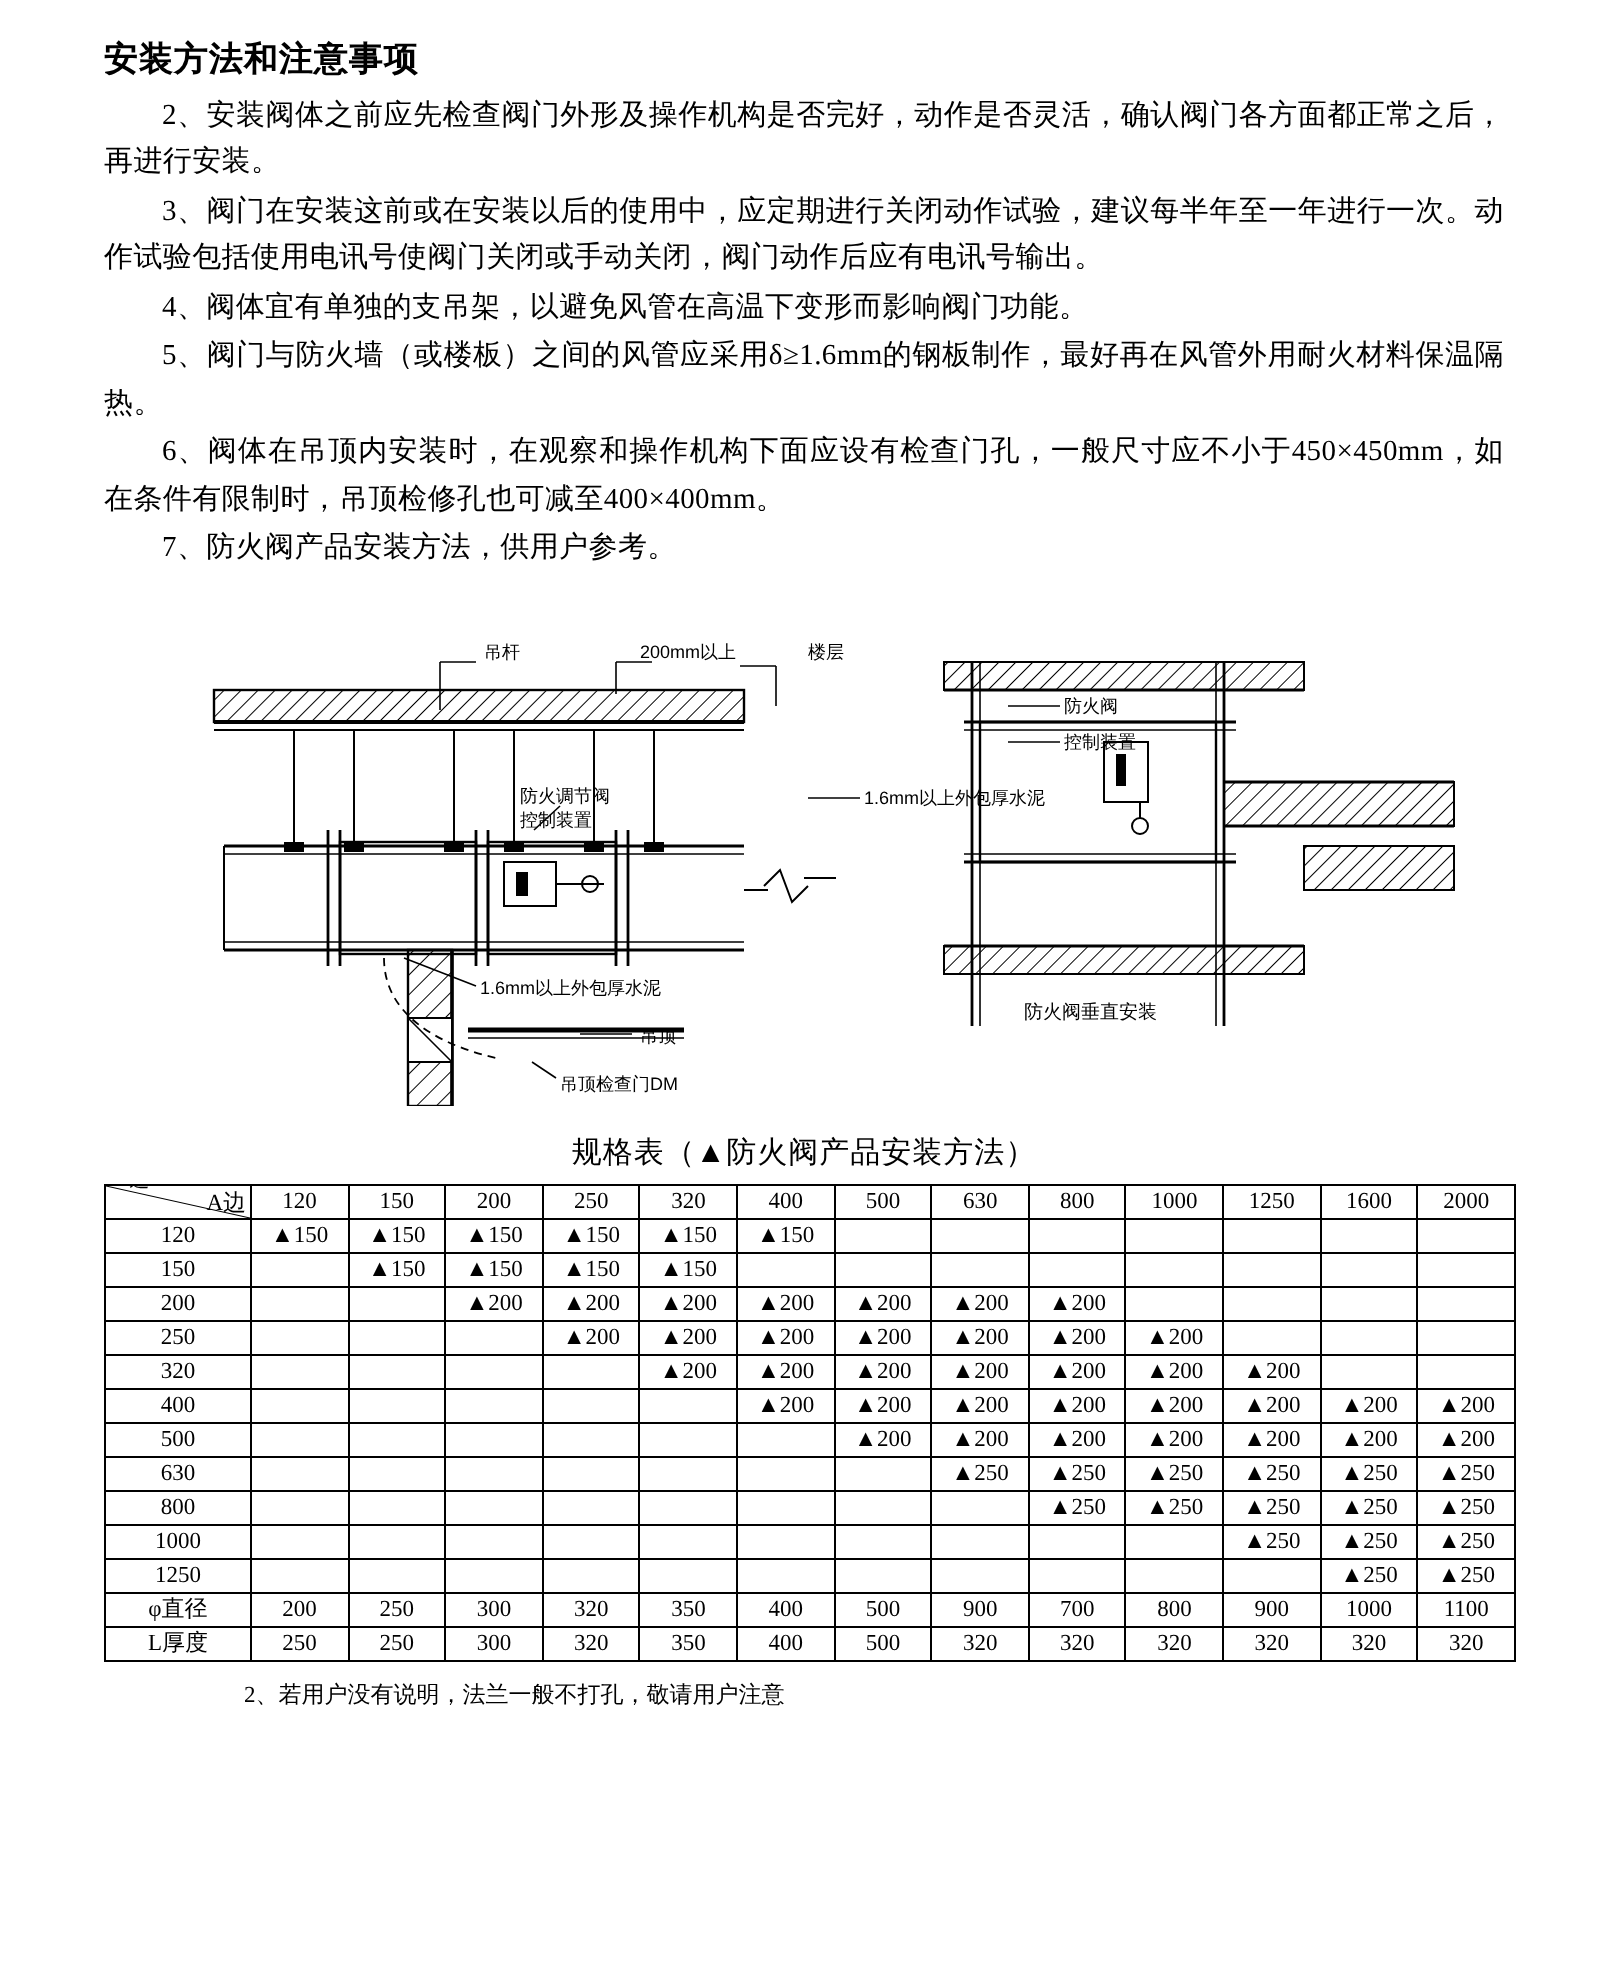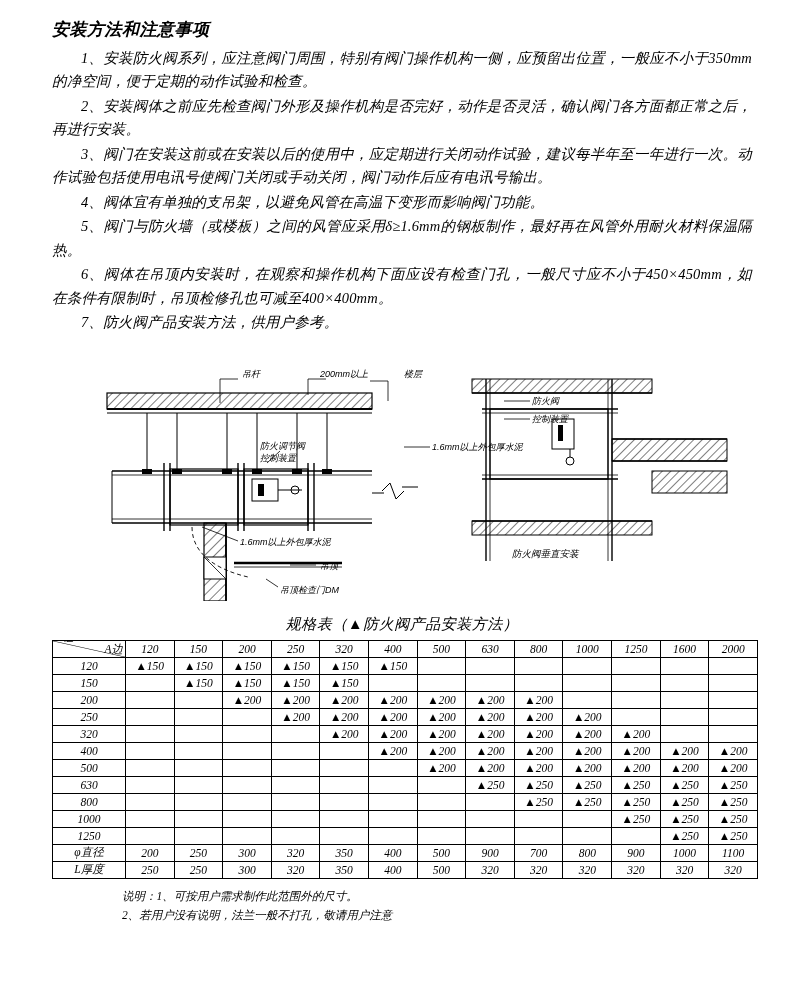--- a/index.html
+++ b/index.html
@@ -14,21 +14,20 @@
     color: #000000;
     position: relative;
     overflow: hidden;
   }
   .page {
     width: 800px;
     height: 692px;
     position: relative;
     box-sizing: border-box;
     padding: 18px 48px 0 52px;
-    font-style: italic;
   }
   h1.title {
     font-size: 17px;
     font-weight: bold;
     margin: 0 0 6px 0;
     letter-spacing: 0.5px;
     font-family: "Liberation Serif", "DejaVu Serif", serif;
   }
   p.para {
     font-size: 14.5px;
@@ -102,21 +101,20 @@
   .notes div { white-space: nowrap; }
   text { font-family: "Liberation Sans", sans-serif; }
 </style>
 </head>
 <body>
 
 <div class="page">
 
   <h1 class="title">安装方法和注意事项</h1>
 
-  <p class="para">1、安装防火阀系列，应注意阀门周围，特别有阀门操作机构一侧，应预留出位置，一般应不小于350mm的净空间，便于定期的动作试验和检查。</p>
   <p class="para">2、安装阀体之前应先检查阀门外形及操作机构是否完好，动作是否灵活，确认阀门各方面都正常之后，再进行安装。</p>
   <p class="para">3、阀门在安装这前或在安装以后的使用中，应定期进行关闭动作试验，建议每半年至一年进行一次。动作试验包括使用电讯号使阀门关闭或手动关闭，阀门动作后应有电讯号输出。</p>
   <p class="para">4、阀体宜有单独的支吊架，以避免风管在高温下变形而影响阀门功能。</p>
   <p class="para">5、阀门与防火墙（或楼板）之间的风管应采用δ≥1.6mm的钢板制作，最好再在风管外用耐火材料保温隔热。</p>
   <p class="para">6、阀体在吊顶内安装时，在观察和操作机构下面应设有检查门孔，一般尺寸应不小于450×450mm，如在条件有限制时，吊顶检修孔也可减至400×400mm。</p>
   <p class="para">7、防火阀产品安装方法，供用户参考。</p>
 
   <div class="figure">
     <svg width="710" height="250" viewBox="0 0 710 250" xmlns="http://www.w3.org/2000/svg">
       <defs>
@@ -474,17 +472,16 @@
         <td>320</td>
         <td>320</td>
         <td>320</td>
         <td>320</td>
         <td>320</td>
       </tr>
     </tbody>
   </table>
 
   <div class="notes">
-    <div>说明：1、可按用户需求制作此范围外的尺寸。</div>
     <div>2、若用户没有说明，法兰一般不打孔，敬请用户注意</div>
   </div>
 
 </div>
 
 </body></html>

